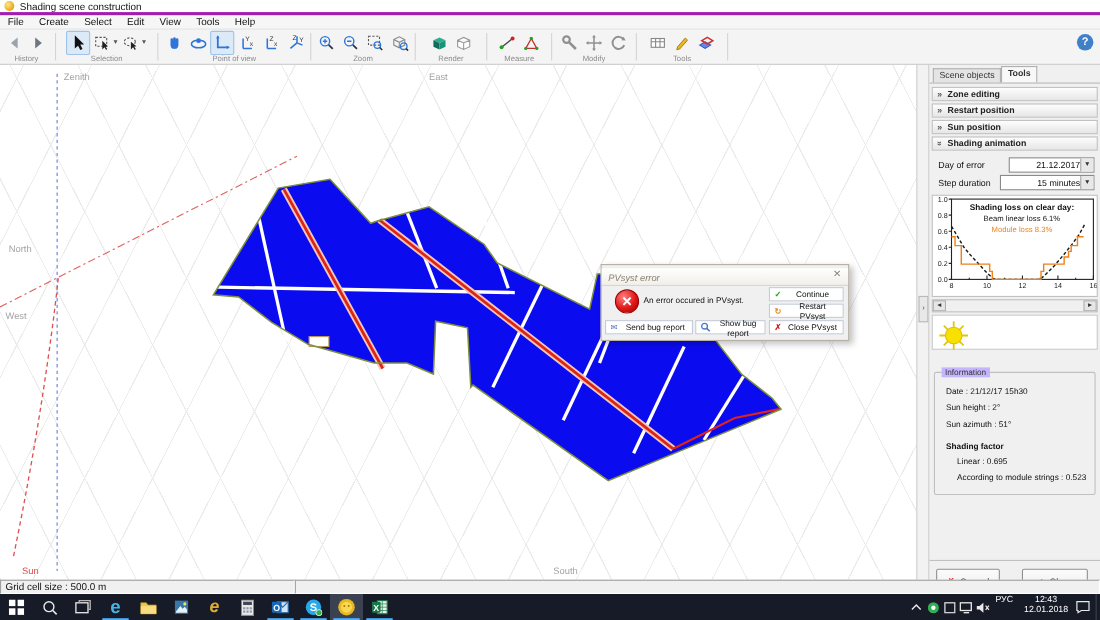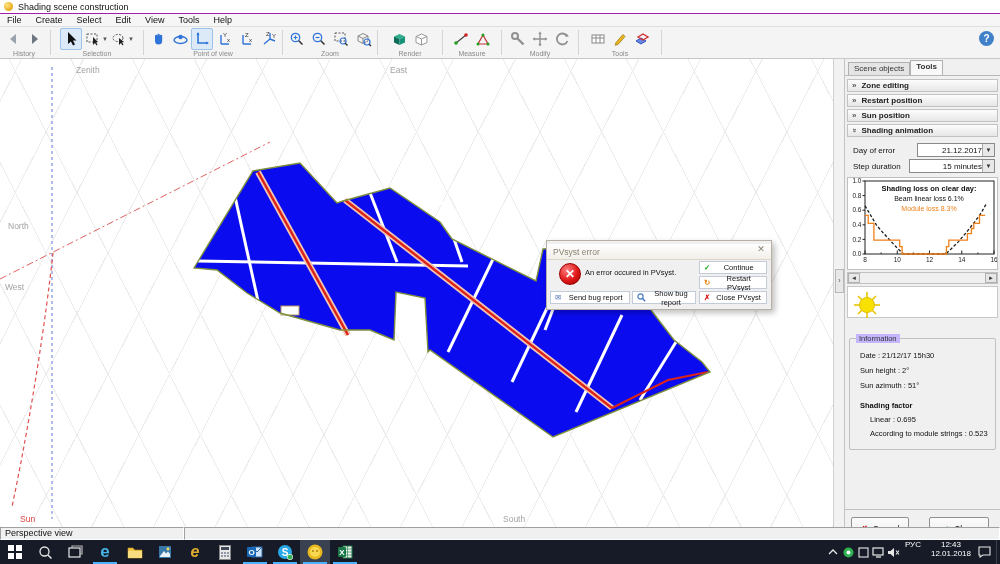--- a/index.html
+++ b/index.html
@@ -1,21 +1,21 @@
 <!DOCTYPE html>
 <html><head>
 <meta charset="utf-8">
 <style>
   * { margin:0; padding:0; box-sizing:border-box; }
   html,body { width:1000px; height:564px; overflow:hidden; }
   body { font-family:"Liberation Sans", sans-serif; font-size:9px; color:#111; background:#f0f0f0; }
   .app { position:relative; width:1000px; height:564px; }
 
   
-  .titlebar { position:absolute; left:0; top:0; width:1000px; height:14px; background:#ffffff; display:flex; align-items:center; gap:5px; padding-left:4px; border-bottom:1px solid #a21caf; }
+  .titlebar { position:absolute; left:0; top:0; width:1000px; height:14px; background:#ffffff; display:flex; align-items:center; gap:5px; padding-left:4px; border-bottom:3px solid #a21caf; }
   .title-ico { width:9px; height:9px; border-radius:50%; background:radial-gradient(circle at 35% 35%, #ffe680, #e8a81c 70%, #b87808); }
   .menubar { position:absolute; left:0; top:14px; width:1000px; height:13px; background:#f6f6f6; display:flex; align-items:center; border-bottom:1px solid #e0e0e0; }
   .menu-item { padding:0 7px; height:13px; line-height:13px; cursor:default; }
 
   .toolbar { position:absolute; left:0; top:27px; width:1000px; height:32px; background:#f4f4f4; border-bottom:1px solid #c8c8c8; display:flex; align-items:stretch; }
   .tb-group { display:flex; flex-direction:column; align-items:center; justify-content:flex-start; padding-top:1px; }
   .tb-icons { display:flex; align-items:center; height:22px; }
   .tb-label { font-size:7px; color:#8a8a8a; line-height:8px; }
   .tb-btn { width:22px; height:22px; display:flex; align-items:center; justify-content:center; border:1px solid transparent; border-radius:2px; }
   .tb-btn.pressed { background:#dce9f7; border-color:#9ec2e8; }
@@ -52,21 +52,21 @@
   .hs-btn { position:absolute; top:0; width:12px; height:10px; background:#e6e6e6; border:1px solid #b0b0b0; font-size:6px; text-align:center; line-height:9px; color:#333; }
   .sunbox { position:absolute; left:2px; top:226px; width:151px; height:32px; background:#fff; border:1px solid #c8c8c8; }
   .infobox { position:absolute; left:4px; top:262px; width:147px; height:112px; border:1px solid #c0c0c0; border-radius:2px; }
   .infobox .legend { position:absolute; left:6px; top:-5px; background:#c4b5fd; padding:0 3px; font-size:7.5px; color:#333; }
   .info-line { position:absolute; left:10px; font-size:7.5px; color:#111; white-space:nowrap; }
   .panel-btn { position:absolute; height:24px; background:linear-gradient(#fbfbfb,#ececec); border:1px solid #909090; border-radius:2px; font-size:8.5px; display:flex; align-items:center; justify-content:center; gap:5px; }
   .panel-sep { position:absolute; left:0px; top:433px; width:155px; height:1px; background:#c0c0c0; }
 
   
   .dialog { position:absolute; left:546px; top:181px; width:226px; height:70px; background:#f0f0f0; border:1px solid #b8b0a4; box-shadow:3px 3px 6px rgba(0,0,0,0.25); }
-  .dlg-title { position:absolute; left:0; top:3px; width:100%; height:16px; background:linear-gradient(#ffffff,#f2efe9); border-bottom:1px solid #ddd6c8; color:#8a8272; font-size:8.5px; line-height:16px; padding-left:6px; }
+  .dlg-title { position:absolute; left:0; top:3px; width:100%; height:16px; background:linear-gradient(#ffffff,#f2efe9); border-bottom:1px solid #ddd6c8; color:#8a8272; font-size:8.5px; line-height:16px; padding-left:6px;font-style:italic; }
   .dlg-close { position:absolute; right:5px; top:3px; width:10px; height:10px; color:#8a8272; font-size:9px; line-height:10px; text-align:center; }
   .err-icon { position:absolute; left:12px; top:22px; width:22px; height:22px; border-radius:50%; background:radial-gradient(circle at 35% 30%, #ff8080, #e01818 55%, #900); border:1px solid #900; color:#fff; font-weight:bold; font-size:12px; text-align:center; line-height:21px; }
   .dlg-msg { position:absolute; left:38px; top:27px; font-size:7.5px; color:#111; }
   .dlg-btn { position:absolute; height:13px; background:#fff; border:1px solid #c4cbd8; font-size:7.5px; display:flex; align-items:center; gap:4px; padding-left:4px; }
   .dlg-btn .lbl { flex:1; text-align:center; padding-right:3px; }
 
   
   .statusbar { position:absolute; left:0; top:527px; width:1000px; height:13px; background:#f0f0f0; display:flex; font-size:9px; }
   .sb-panel { border:1px solid; border-color:#a0a0a0 #fff #fff #a0a0a0; padding:0 4px; line-height:11px; white-space:nowrap; }
 
@@ -338,21 +338,21 @@
             <line x1="258" y1="113" x2="348" y2="276" stroke="#f2c6b4" stroke-width="6"></line>
             <line x1="345" y1="141" x2="612" y2="349" stroke="#f2c6b4" stroke-width="6"></line>
             <line x1="258" y1="113" x2="348" y2="276" stroke="#dd2418" stroke-width="2.5"></line>
             <line x1="345" y1="141" x2="612" y2="349" stroke="#dd2418" stroke-width="2.5"></line>
             <polyline points="612,349 668,321 708,313" fill="none" stroke="#dd2418" stroke-width="2"></polyline>
           </g>
           <rect x="281" y="247" width="18" height="9" fill="#ffffff" stroke="#b89860"></rect>
           <path d="M194,209 L253,112 L300,104 L337,144 L343,142 L390,129 L440,163 L452,180 L536,222 L543,190 L567,189 L600,203 L616,216 L636,231 L654,255 L674,281 L702,303 L710,313 L553,378 L430,291 L428,293 L425,239 L396,233 L394,281 L370,271 L340,271 L280,254 L247,234 L217,211 Z" fill="none" stroke="#7d8f3c" stroke-width="1.4"></path>
         </g>
       </svg>
-      <div class="scene-label" style="left:58px; top:6px;margin-left:18px;">Zenith</div>
+      <div class="scene-label" style="left:58px; top:6px;">Zenith</div>
       <div class="scene-label" style="left:390px; top:6px;">East</div>
       <div class="scene-label" style="left:8px; top:162px;">North</div>
       <div class="scene-label" style="left:5px; top:223px;">West</div>
       <div class="scene-label" style="left:503px; top:455px;">South</div>
       <div class="scene-label sun" style="left:20px; top:455px;">Sun</div>
     </div>
 
     <div class="collapse-strip">
       <div class="collapse-btn">›</div>
     </div>
@@ -493,21 +493,21 @@
         <span class="lbl">Show bug report</span>
       </div>
       <div class="dlg-btn" style="left:152px; top:50px; width:68px;">
         <span style="color:#d81818; font-weight:bold;">✗</span>
         <span class="lbl">Close PVsyst</span>
       </div>
     </div>
   </div>
 
   <div class="statusbar">
-    <div class="sb-panel" style="width:184px;">Perspective view</div>
+    <div class="sb-panel" style="width:268px;">Grid cell size : 500.0 m</div>
     <div class="sb-panel" style="flex:1;"></div>
   </div>
 
   <div class="taskbar">
     <div class="tk-btn">
         <svg width="14" height="14">
           <rect x="0" y="0" width="6" height="6" fill="#fff"></rect>
           <rect x="8" y="0" width="6" height="6" fill="#fff"></rect>
           <rect x="0" y="8" width="6" height="6" fill="#fff"></rect>
           <rect x="8" y="8" width="6" height="6" fill="#fff"></rect>

